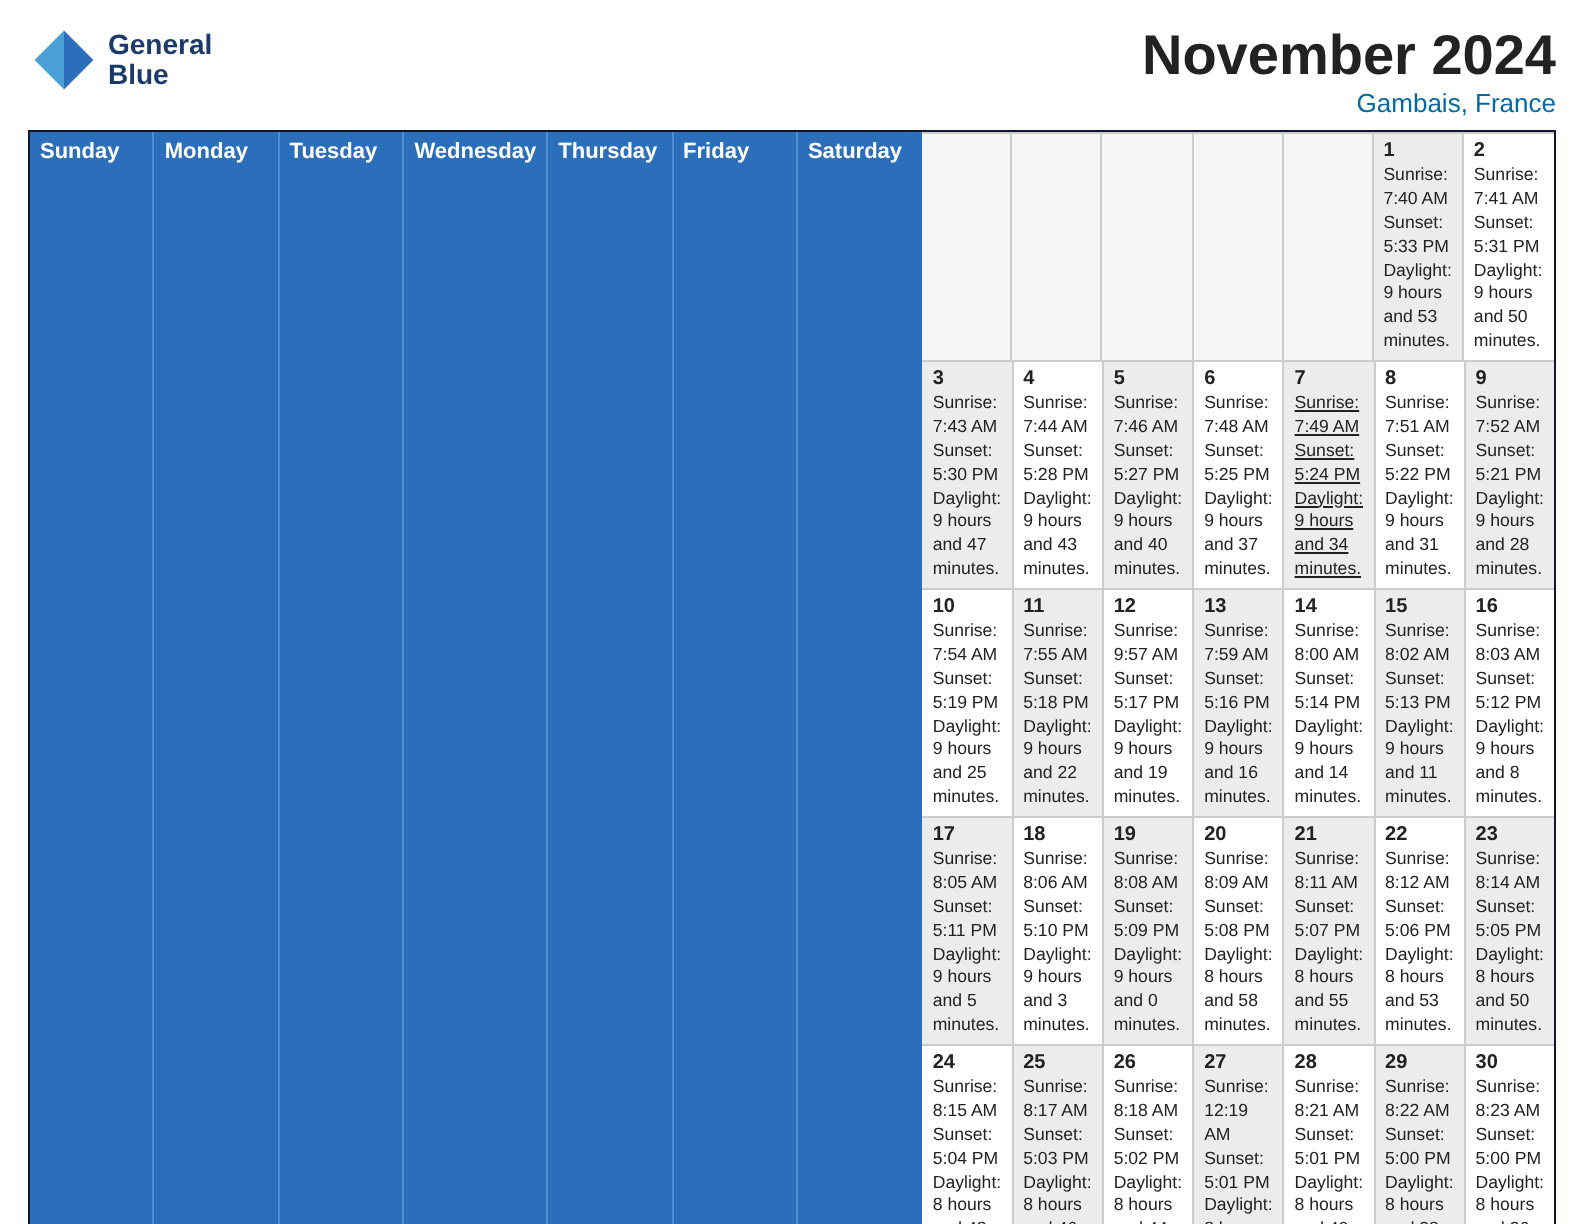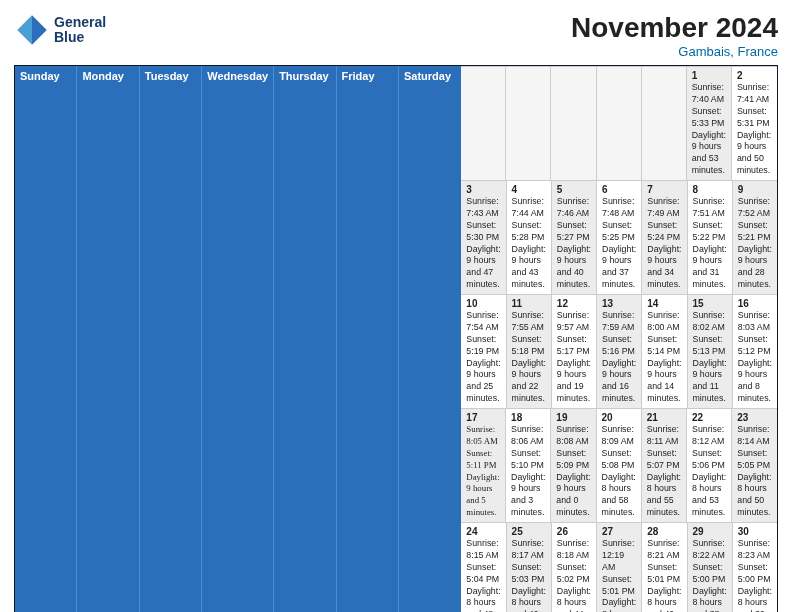--- a/index.html
+++ b/index.html
@@ -183,21 +183,21 @@
           </div>
           <div class="cal-cell">
             <div class="day-num">6</div>
             <div class="cell-text" style="white-space: pre-line;">Sunrise: 7:48 AM
 Sunset: 5:25 PM
 Daylight: 9 hours
 and 37 minutes.</div>
           </div>
           <div class="cal-cell shaded">
             <div class="day-num">7</div>
-            <div class="cell-text" style="white-space: pre-line;">Sunrise: 7:49 AM
+            <div class="cell-text" style="white-space: pre-line; text-decoration: underline;">Sunrise: 7:49 AM
 Sunset: 5:24 PM
 Daylight: 9 hours
 and 34 minutes.</div>
           </div>
           <div class="cal-cell">
             <div class="day-num">8</div>
             <div class="cell-text" style="white-space: pre-line;">Sunrise: 7:51 AM
 Sunset: 5:22 PM
 Daylight: 9 hours
 and 31 minutes.</div>
@@ -257,21 +257,21 @@
             <div class="day-num">16</div>
             <div class="cell-text" style="white-space: pre-line;">Sunrise: 8:03 AM
 Sunset: 5:12 PM
 Daylight: 9 hours
 and 8 minutes.</div>
           </div>
         </div>
         <div class="cal-row">
           <div class="cal-cell shaded">
             <div class="day-num">17</div>
-            <div class="cell-text" style="white-space: pre-line; font-family: Liberation Serif, serif;">Sunrise: 8:05 AM
+            <div class="cell-text" style="white-space: pre-line;">Sunrise: 8:05 AM
 Sunset: 5:11 PM
 Daylight: 9 hours
 and 5 minutes.</div>
           </div>
           <div class="cal-cell">
             <div class="day-num">18</div>
             <div class="cell-text" style="white-space: pre-line;">Sunrise: 8:06 AM
 Sunset: 5:10 PM
 Daylight: 9 hours
 and 3 minutes.</div>

